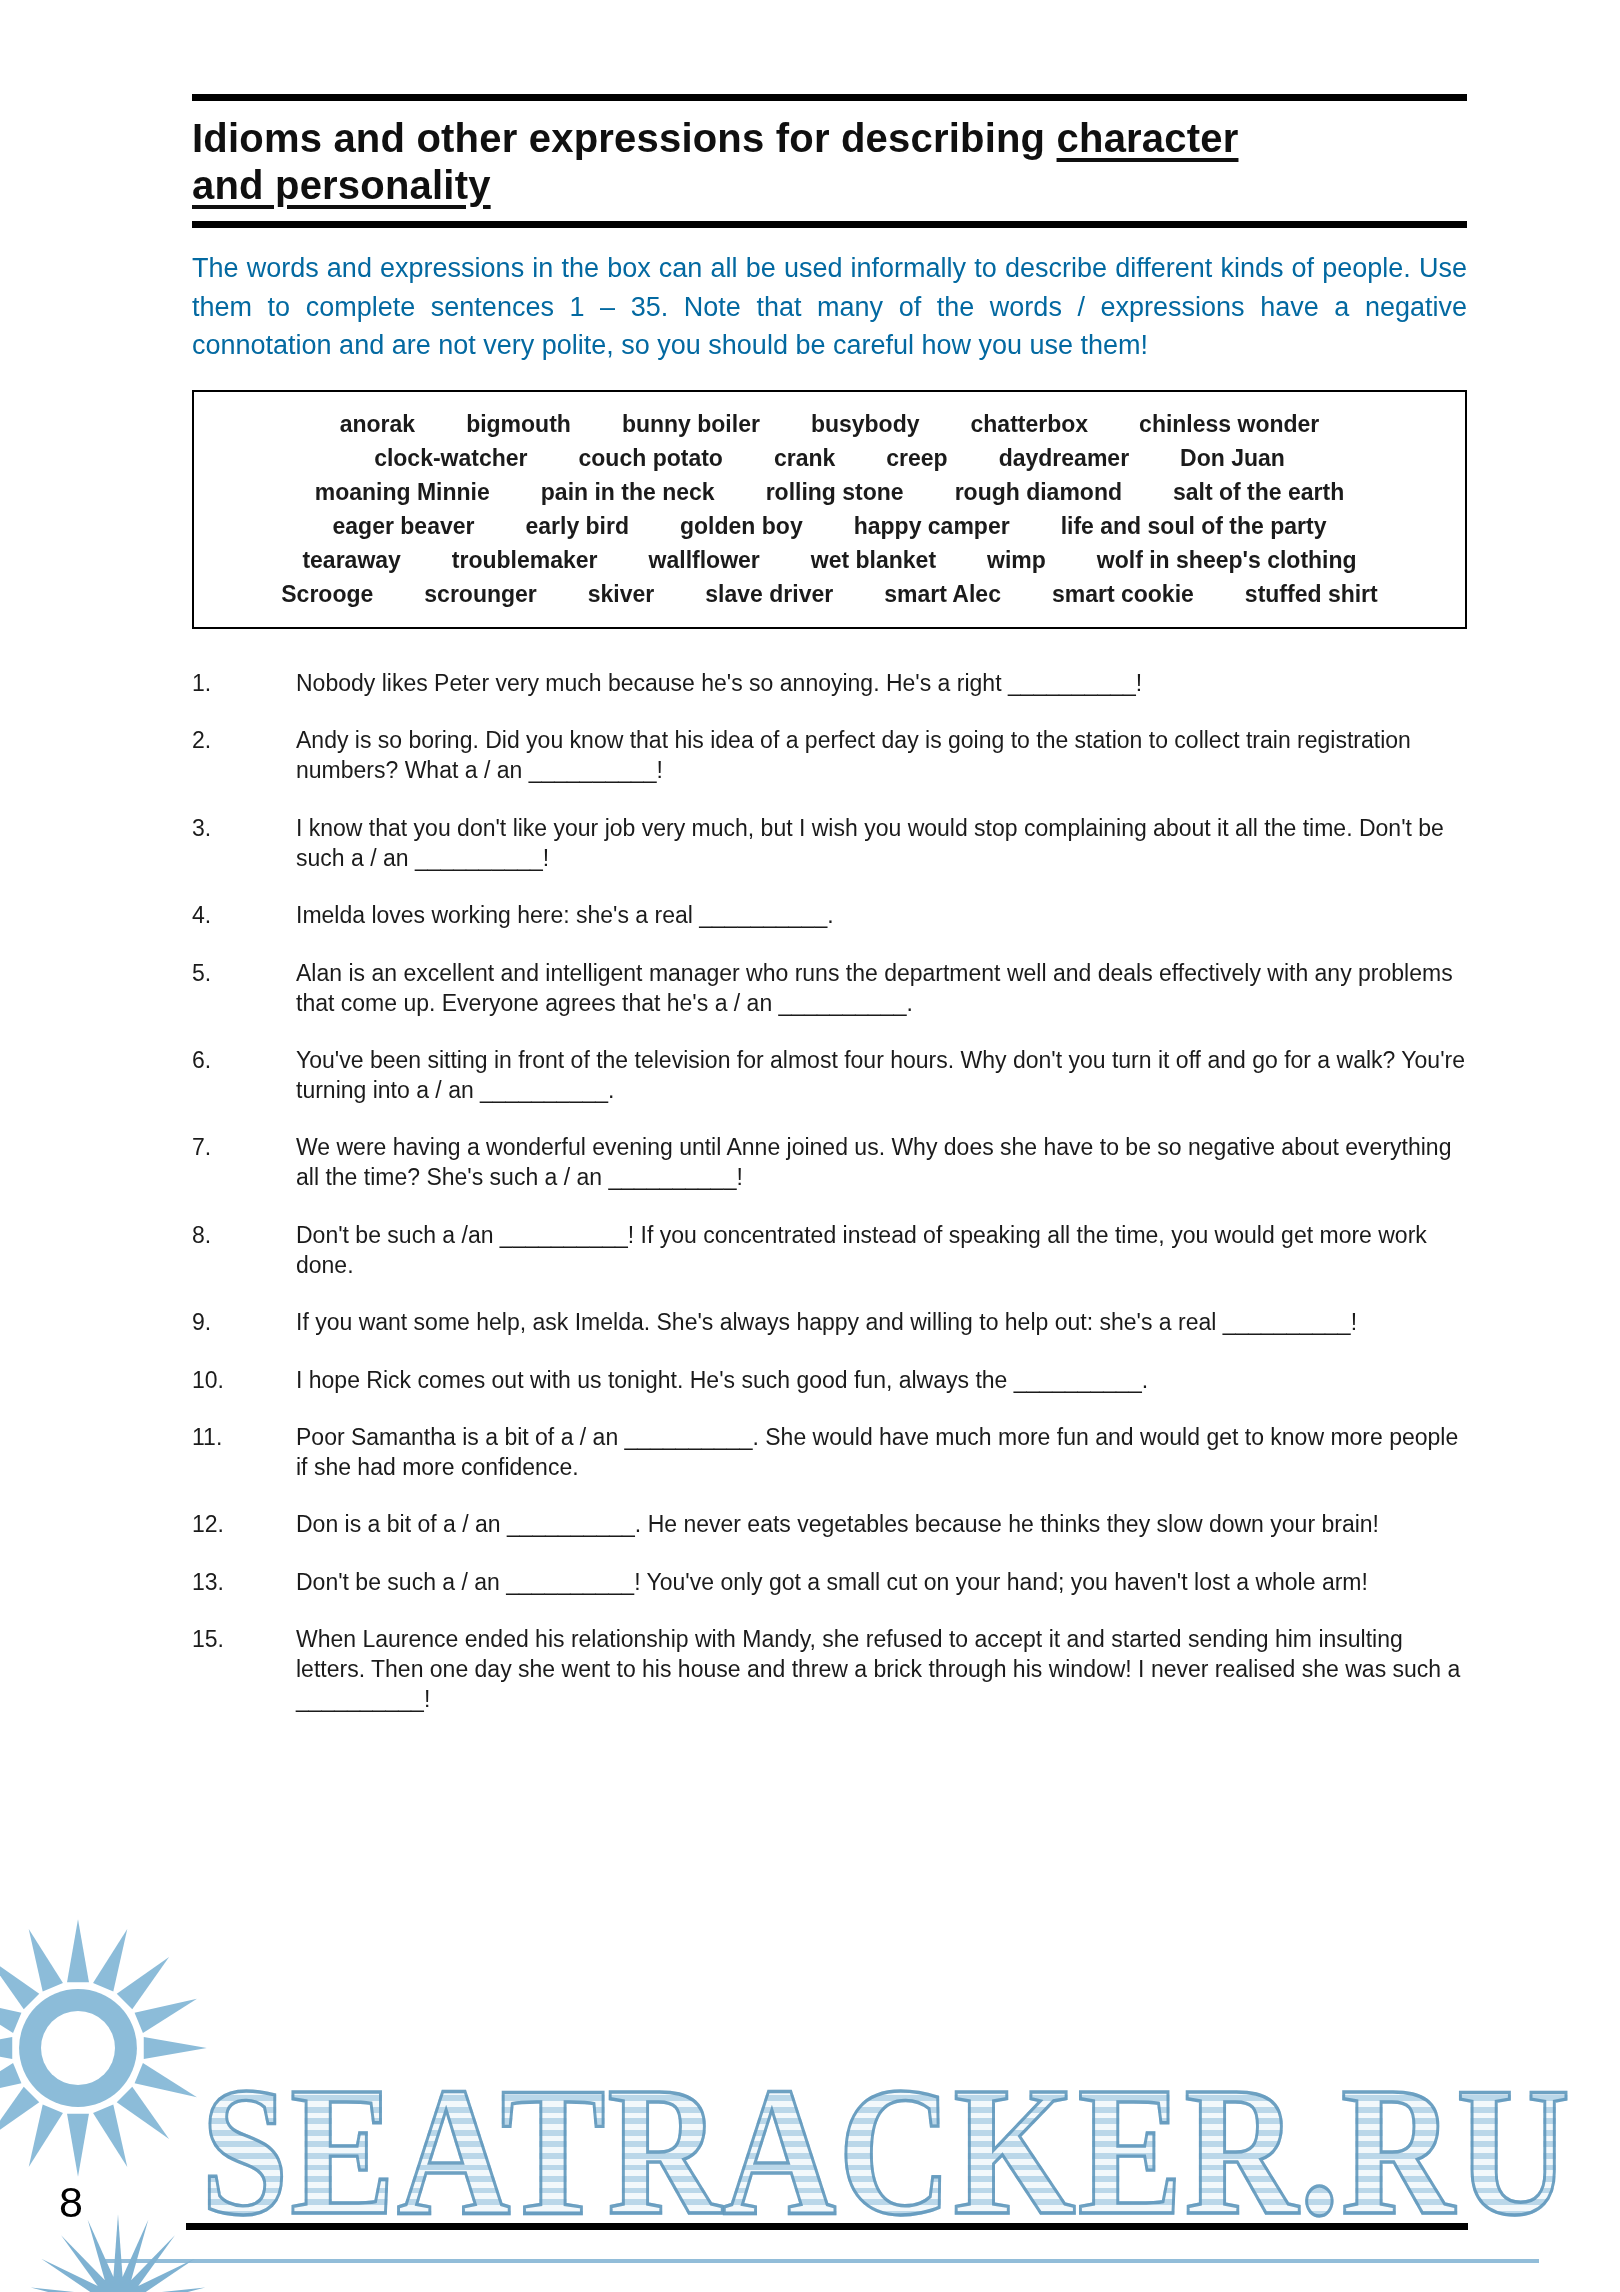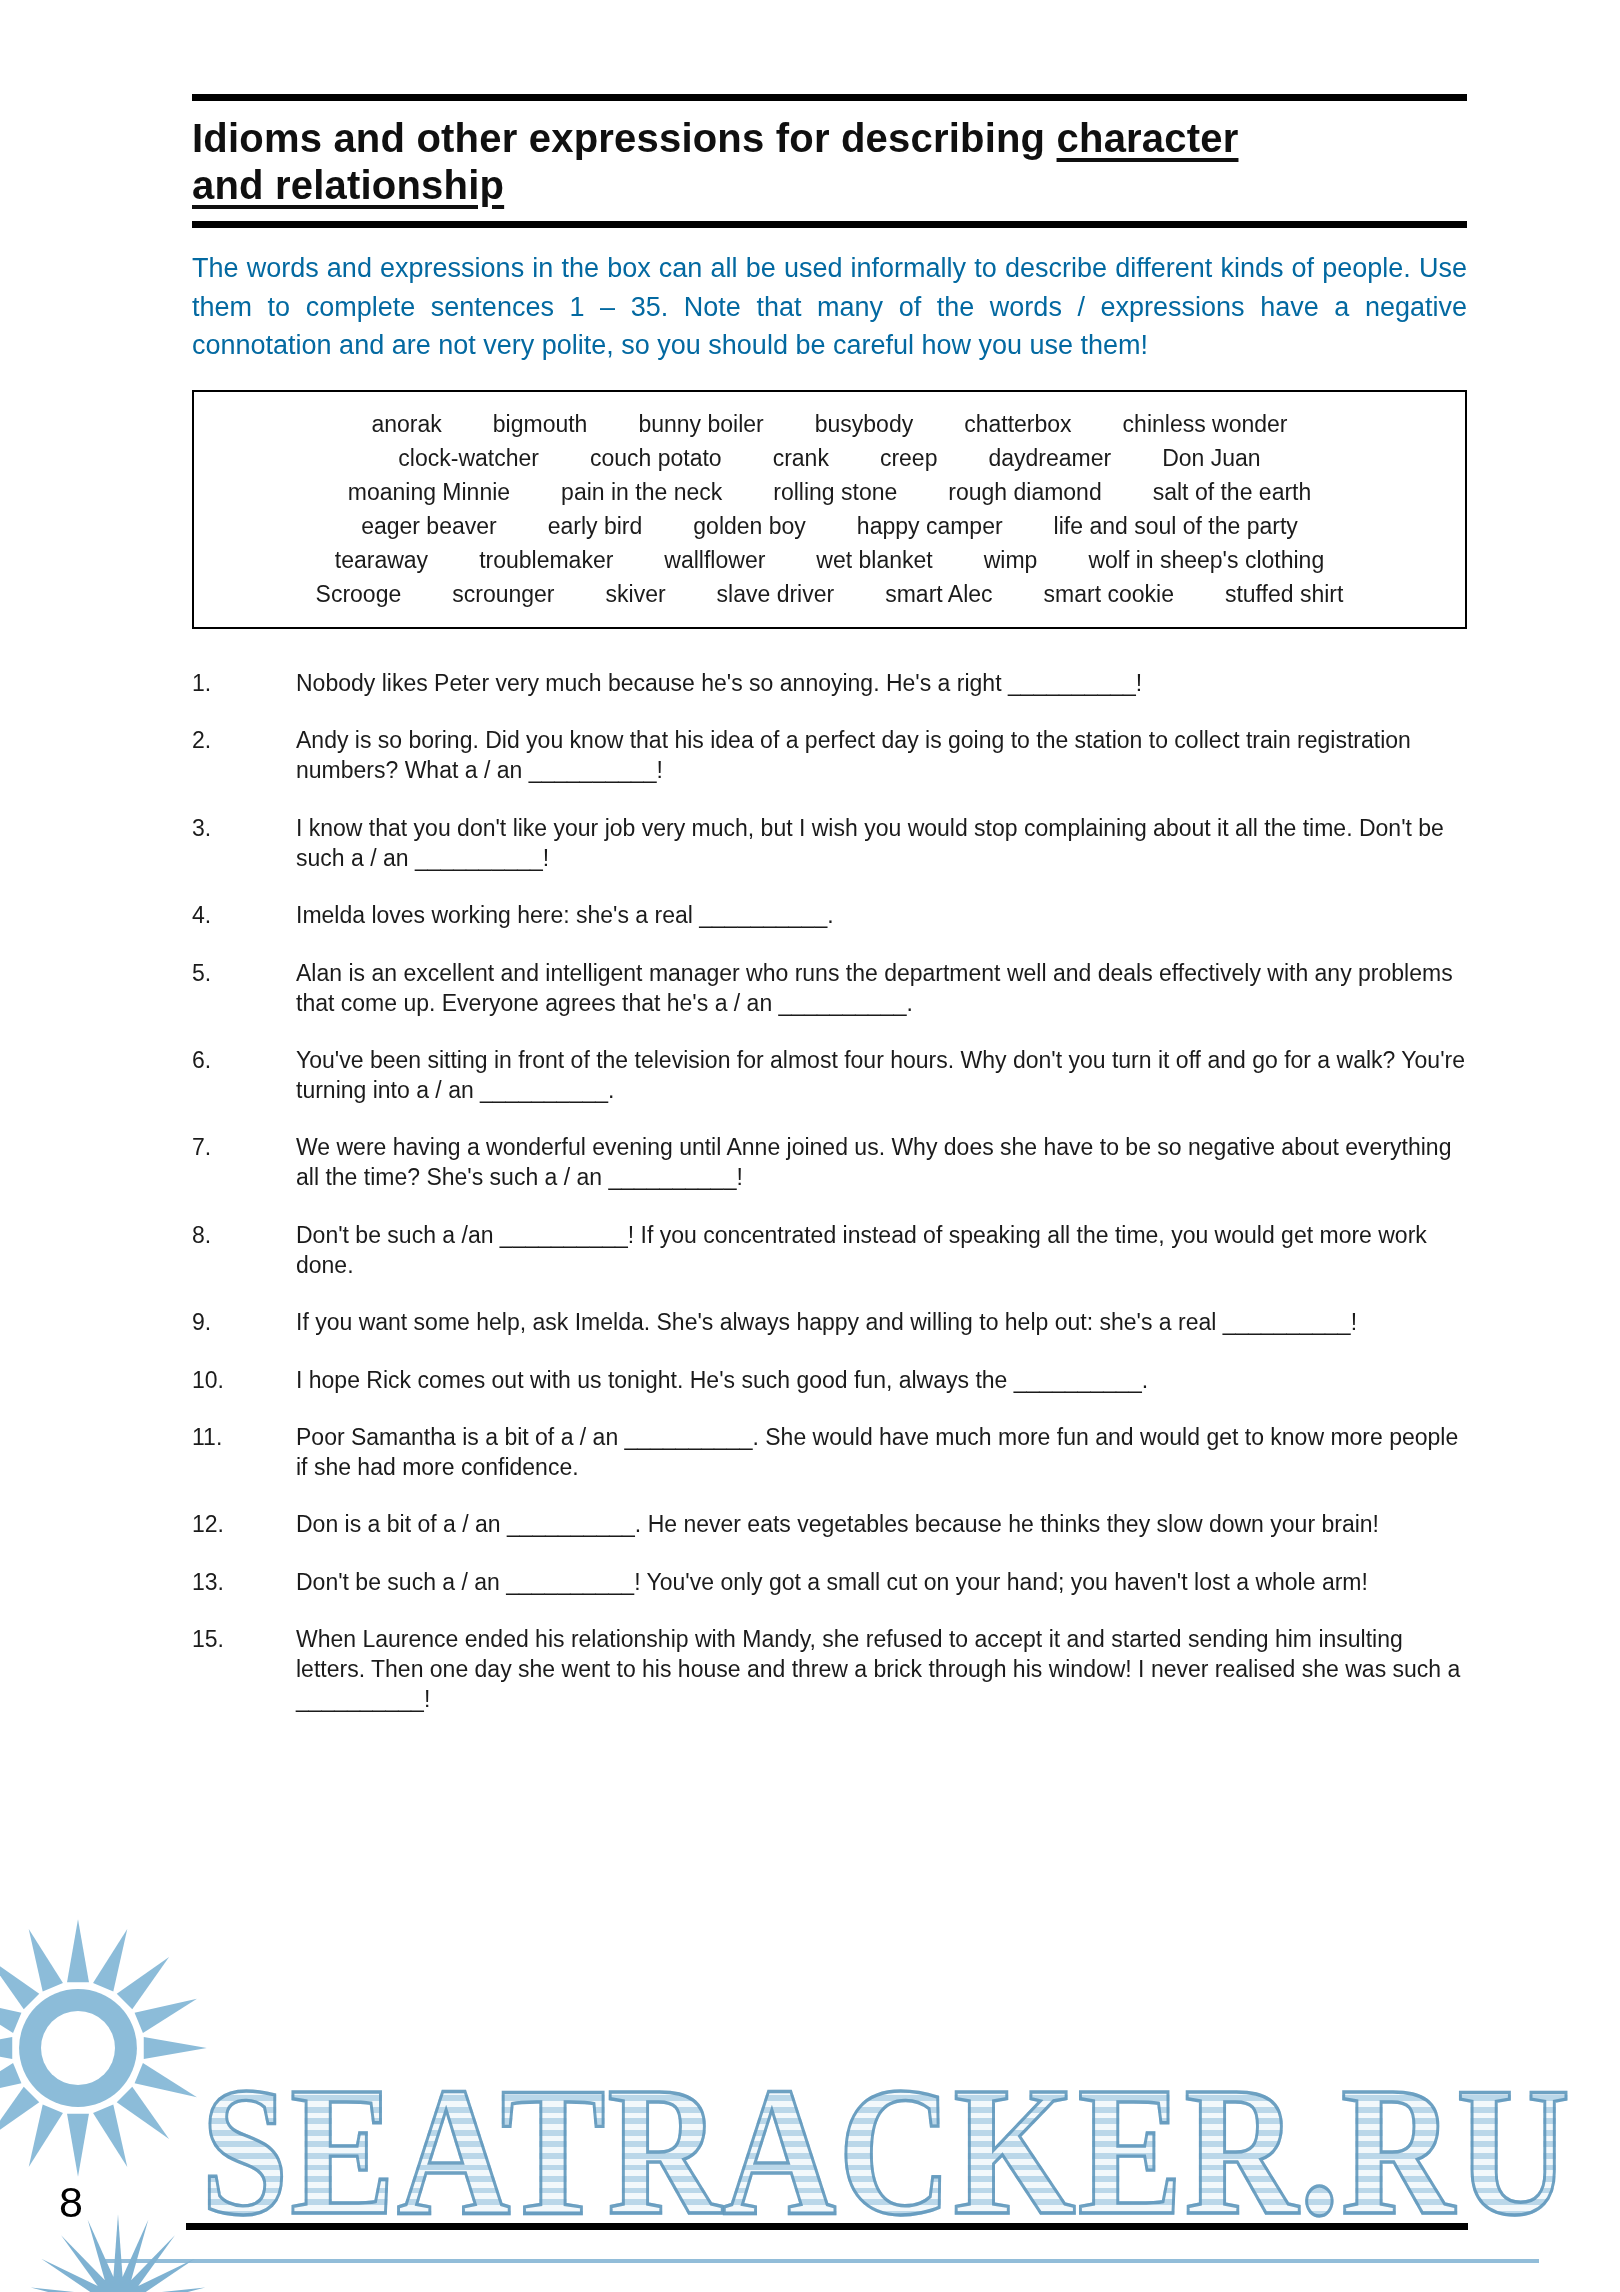--- a/index.html
+++ b/index.html
@@ -27,21 +27,21 @@
     font-size:27px; line-height:1.42; text-align:justify; color:#0369a1;
   }
 
   .wbox {
     margin-top:25.5px;
     border:2px solid #000;
     padding:15.7px 21.6px;
   }
   .wrow {
     display:flex; justify-content:center; column-gap:51px;
-    font-size:23px; line-height:34px; white-space:nowrap; color:#1b1b1b;
+    font-size:23px; line-height:34px; white-space:nowrap; color:#1b1b1b;font-weight:bold;
   }
 
   .questions { margin-top:39px; }
   .q { display:flex; margin-bottom:27.4px; font-size:23px; line-height:30px; color:#1b1b1b; }
   .qnum { flex:0 0 104px; }
   .qtext { flex:1; max-width:1171px; }
 
   
   .bottom-black-rule {
     position:absolute; left:186px; top:2223px; width:1282px; height:6.9px;
@@ -74,21 +74,21 @@
   }
 </style>
 </head>
 <body>
 
 <div class="page">
 
   <div class="content">
     <div class="rule"></div>
 
-    <h1><span>Idioms and other expressions for describing </span><span class="u">character</span><br><span class="u">and relationship</span></h1>
+    <h1><span>Idioms and other expressions for describing </span><span class="u">character</span><br><span class="u">and personality</span></h1>
 
     <div class="rule"></div>
 
     <p class="intro">The words and expressions in the box can all be used informally to describe different kinds of people. Use them to complete sentences 1 – 35. Note that many of the words / expressions have a negative connotation and are not very polite, so you should be careful how you use them!</p>
 
     <div class="wbox">
       <div class="wrow">
         <span>anorak</span>
         <span>bigmouth</span>
         <span>bunny boiler</span>

